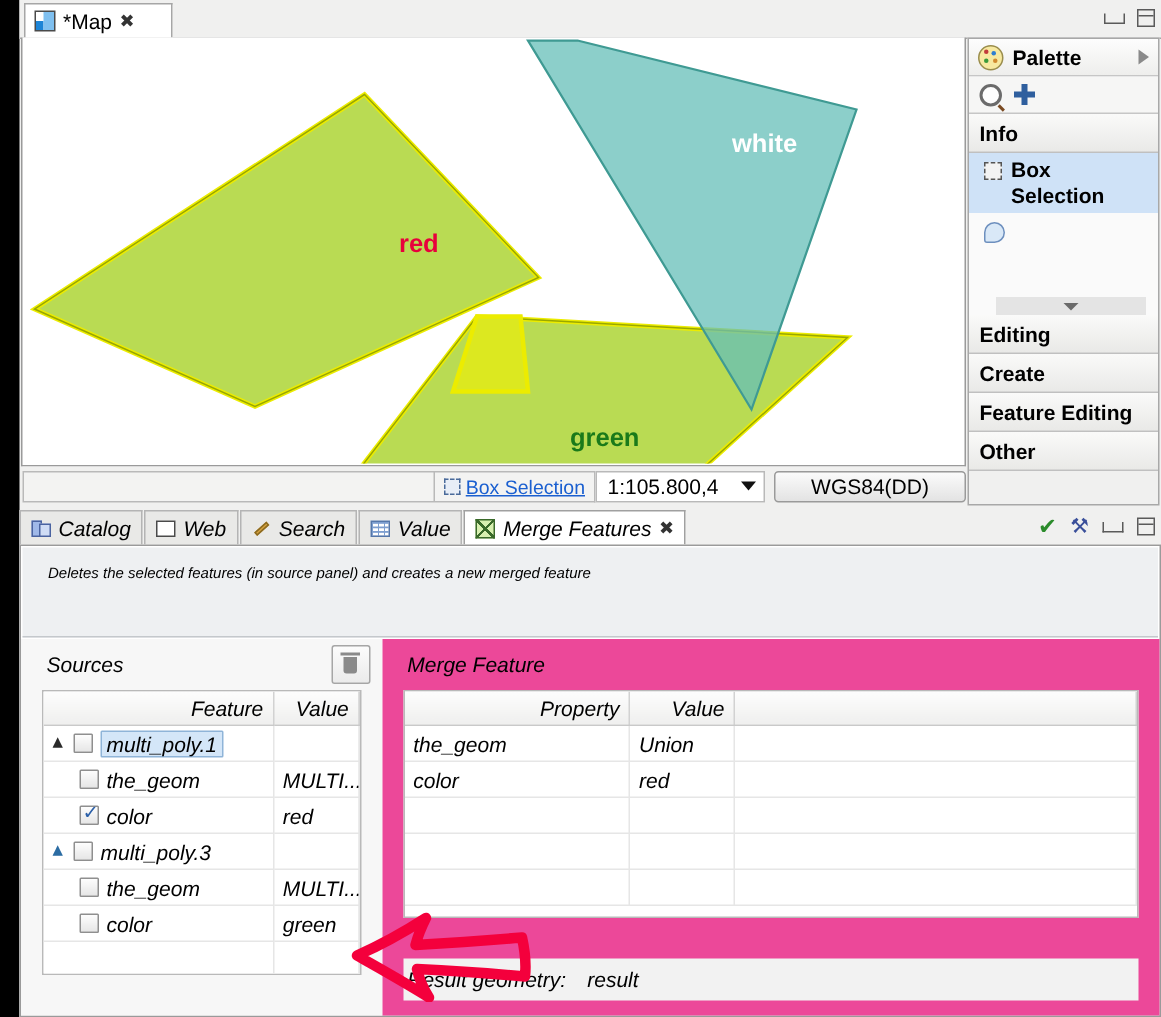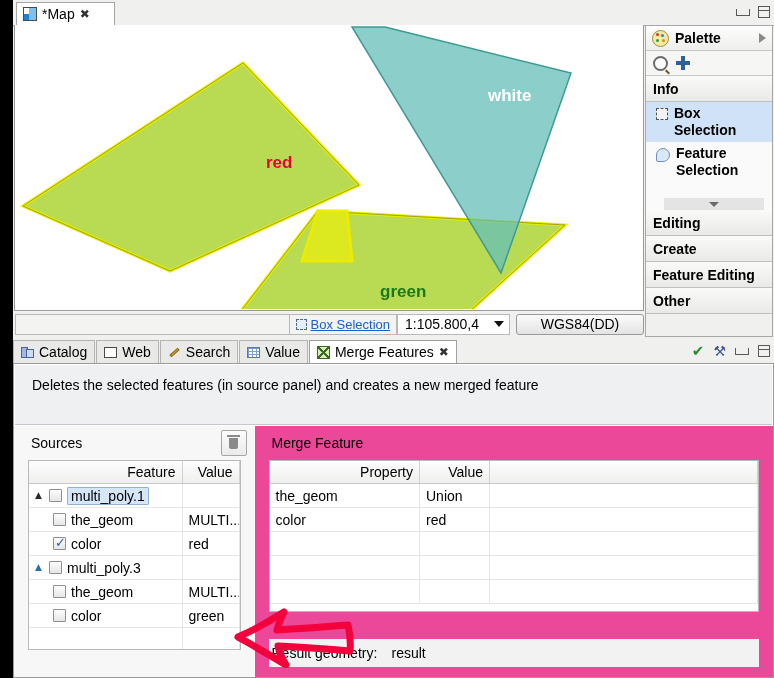--- a/index.html
+++ b/index.html
@@ -153,20 +153,21 @@
   .pal-scroll {
     position: absolute; left: 18px; right: 8px; bottom: 0; height: 12px;
     background: #e4e4e4; display:flex; align-items:center; justify-content:center;
   }
   .chev-dn { width:0;height:0;border-left:5px solid transparent;border-right:5px solid transparent;border-top:5px solid #6a6a6a;}
 
   
   .bottom {
     position: absolute; left: 13px; top: 338px; width: 761px; height: 340px;
     background: #f0f0ef;
+    font-style: italic;
   }
   .btabs {
     position: absolute; left: 0; top: 0; width: 761px; height: 25px;
     display: flex; align-items: flex-end;
   }
   .btab {
     height: 23px; display: flex; align-items: center; gap: 5px;
     padding: 0 7px; margin-right: 1px;
     border: 1px solid #b4b4b4; border-bottom: none; background: #e9e9e7;
     font-size: 14px; box-sizing: border-box;
@@ -191,21 +192,21 @@
                  linear-gradient(-45deg, transparent 45%, #3a6a2a 45%, #3a6a2a 55%, transparent 55%);}
 
   .bpanel {
     position: absolute; left: 0; top: 25px; width: 761px; height: 315px;
     background: #fff; border: 1px solid #9a9a9a; box-sizing: border-box;
   }
   .desc {
     position: absolute; left: 1px; top: 1px; right: 1px; height: 60px;
     background: #eef0f2; border-bottom: 1px solid #c4c8cc;
     display: flex; align-items: flex-start;
-    padding: 12px 0 0 17px; font-size: 14px; box-sizing: border-box;
+    padding: 12px 0 0 17px; font-size: 10px; box-sizing: border-box;
   }
   .panes {
     position: absolute; left: 0; top: 62px; right: 0; bottom: 0;
     display: flex;
   }
   .pane-left { width: 382px; position: relative; background: #f7f7f7; }
   .pane-split { width: 7px; background: #f0f0ef; }
   .pane-right { flex: 1 1 auto; position: relative; background: #ec4899; }
 
   .pane-hdr {
@@ -350,21 +351,20 @@
       </div>
 
 
       <div class="pal-body" style="height:108px;">
         <div class="pal-item sel">
           <span class="ico-boxsel"></span>
           <span class="txt">Box Selection</span>
         </div>
         <div class="pal-item">
           <span class="ico-featsel"></span>
-          <span class="txt">Feature Selection</span>
         </div>
         <div class="pal-scroll">
           <span class="chev-dn"></span>
         </div>
       </div>
 
       <div class="pal-section">
         <span>Editing</span>
       </div>
       <div class="pal-section">

